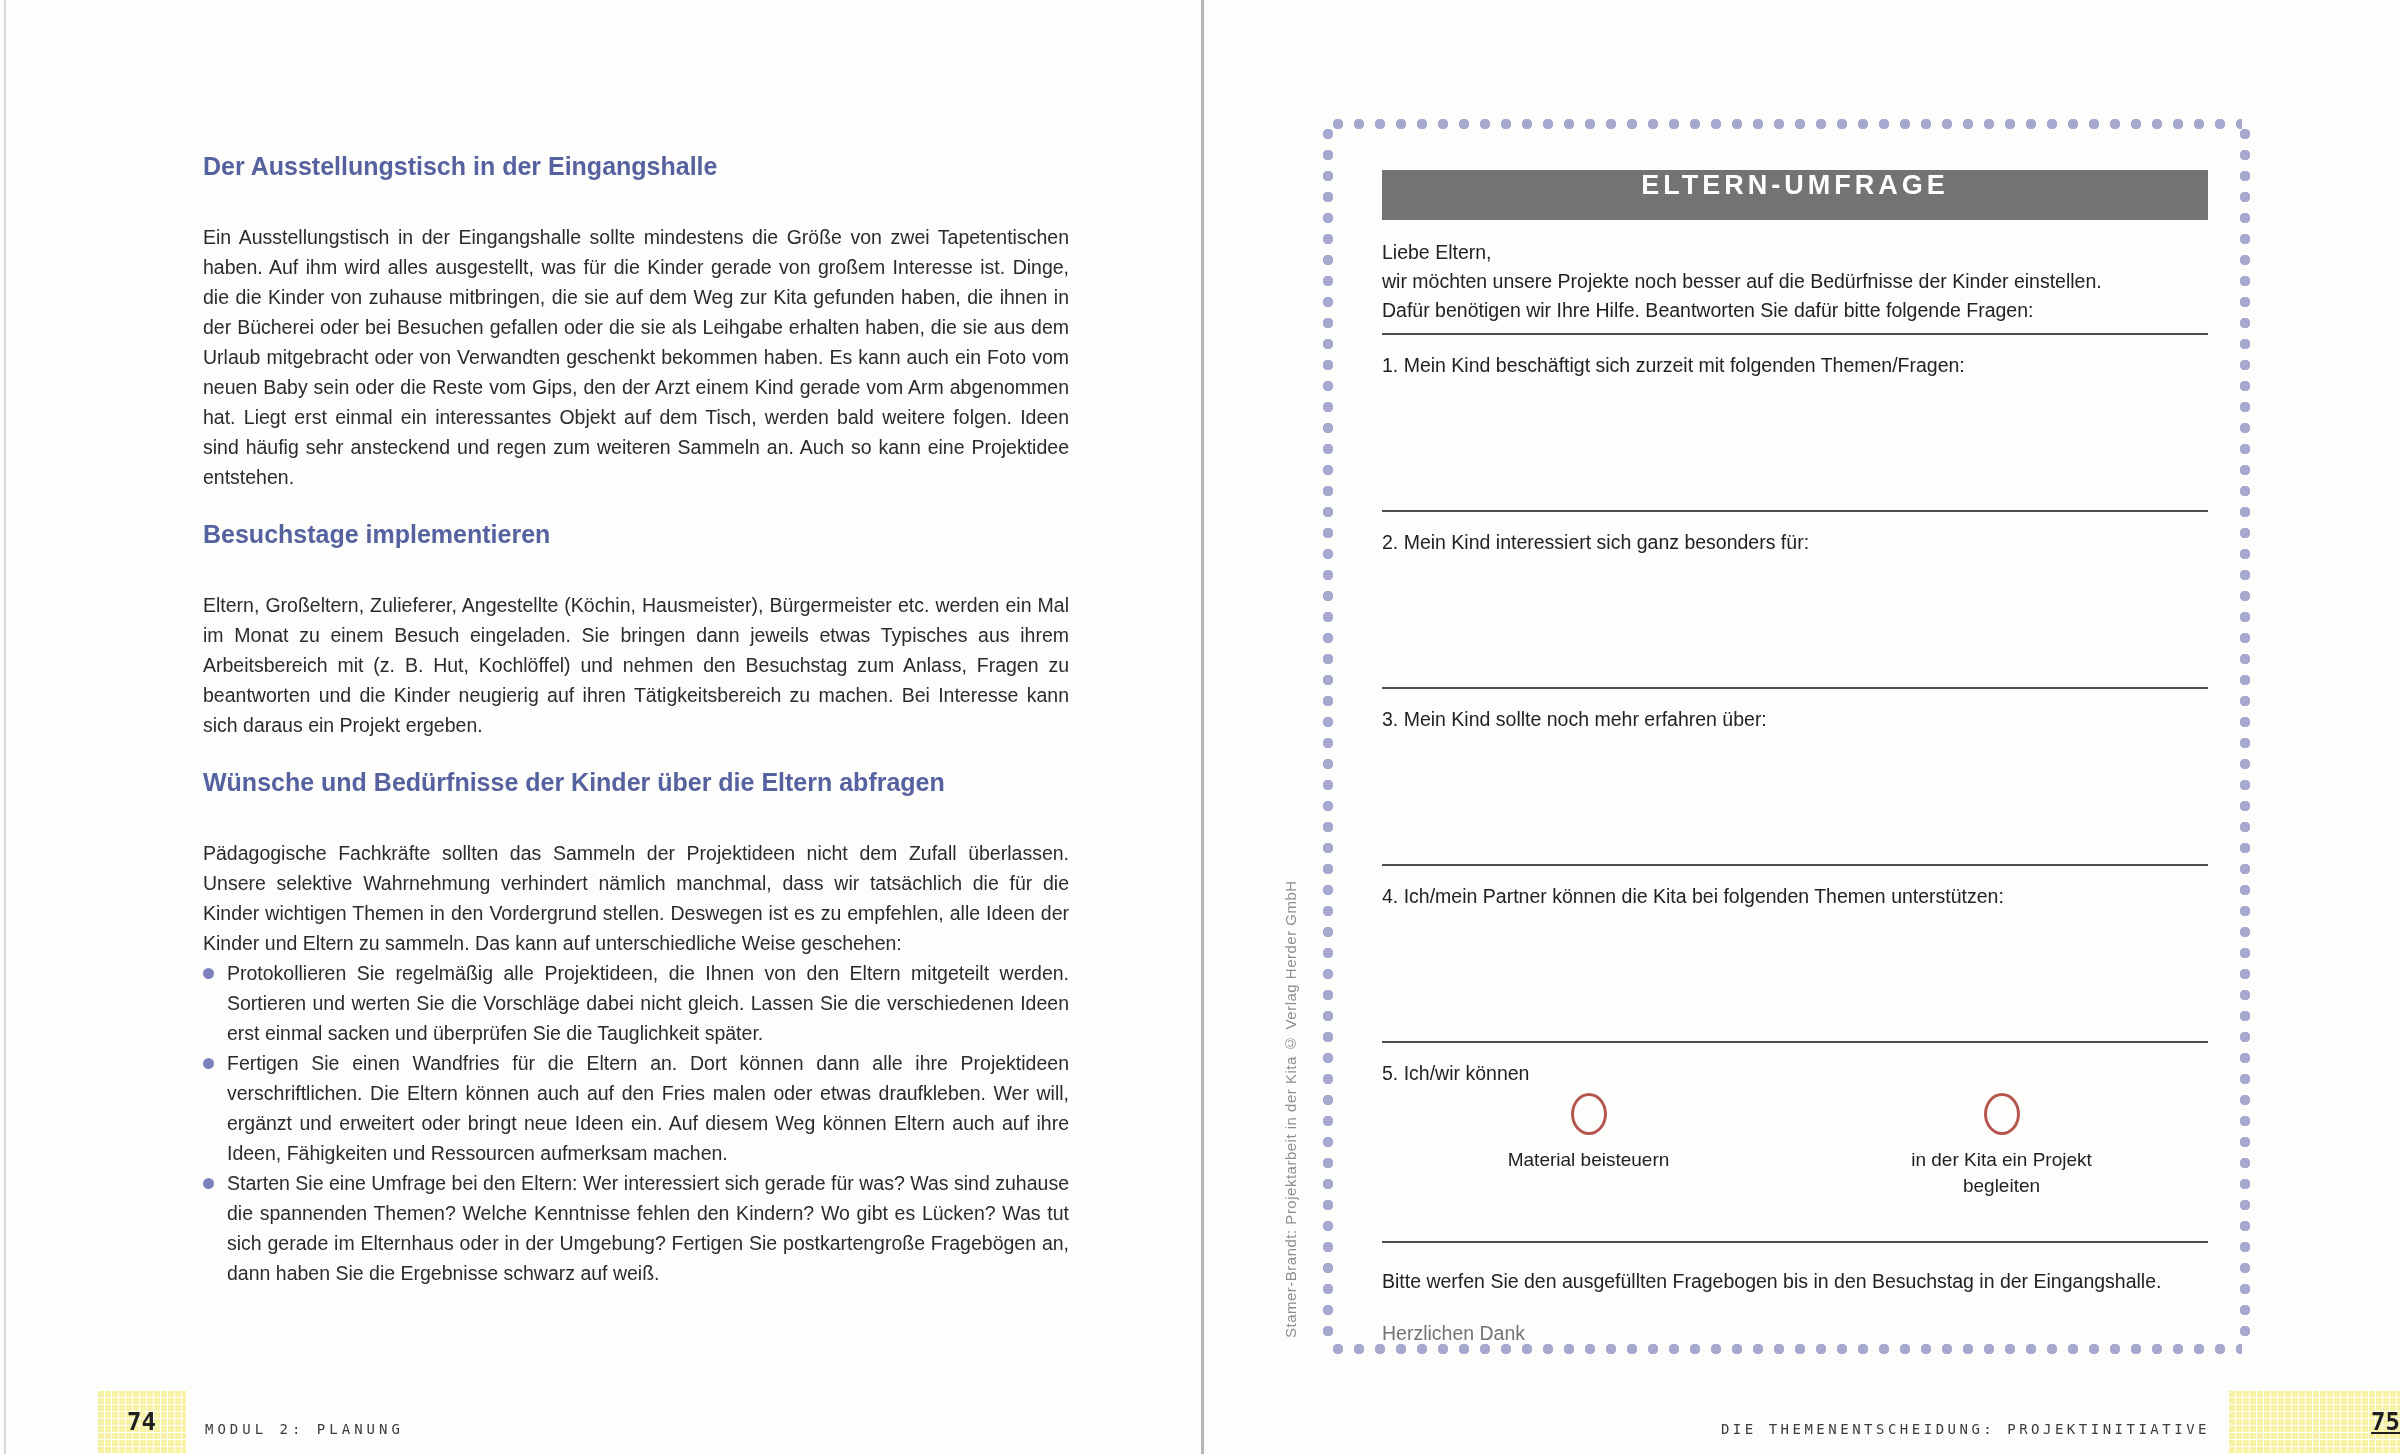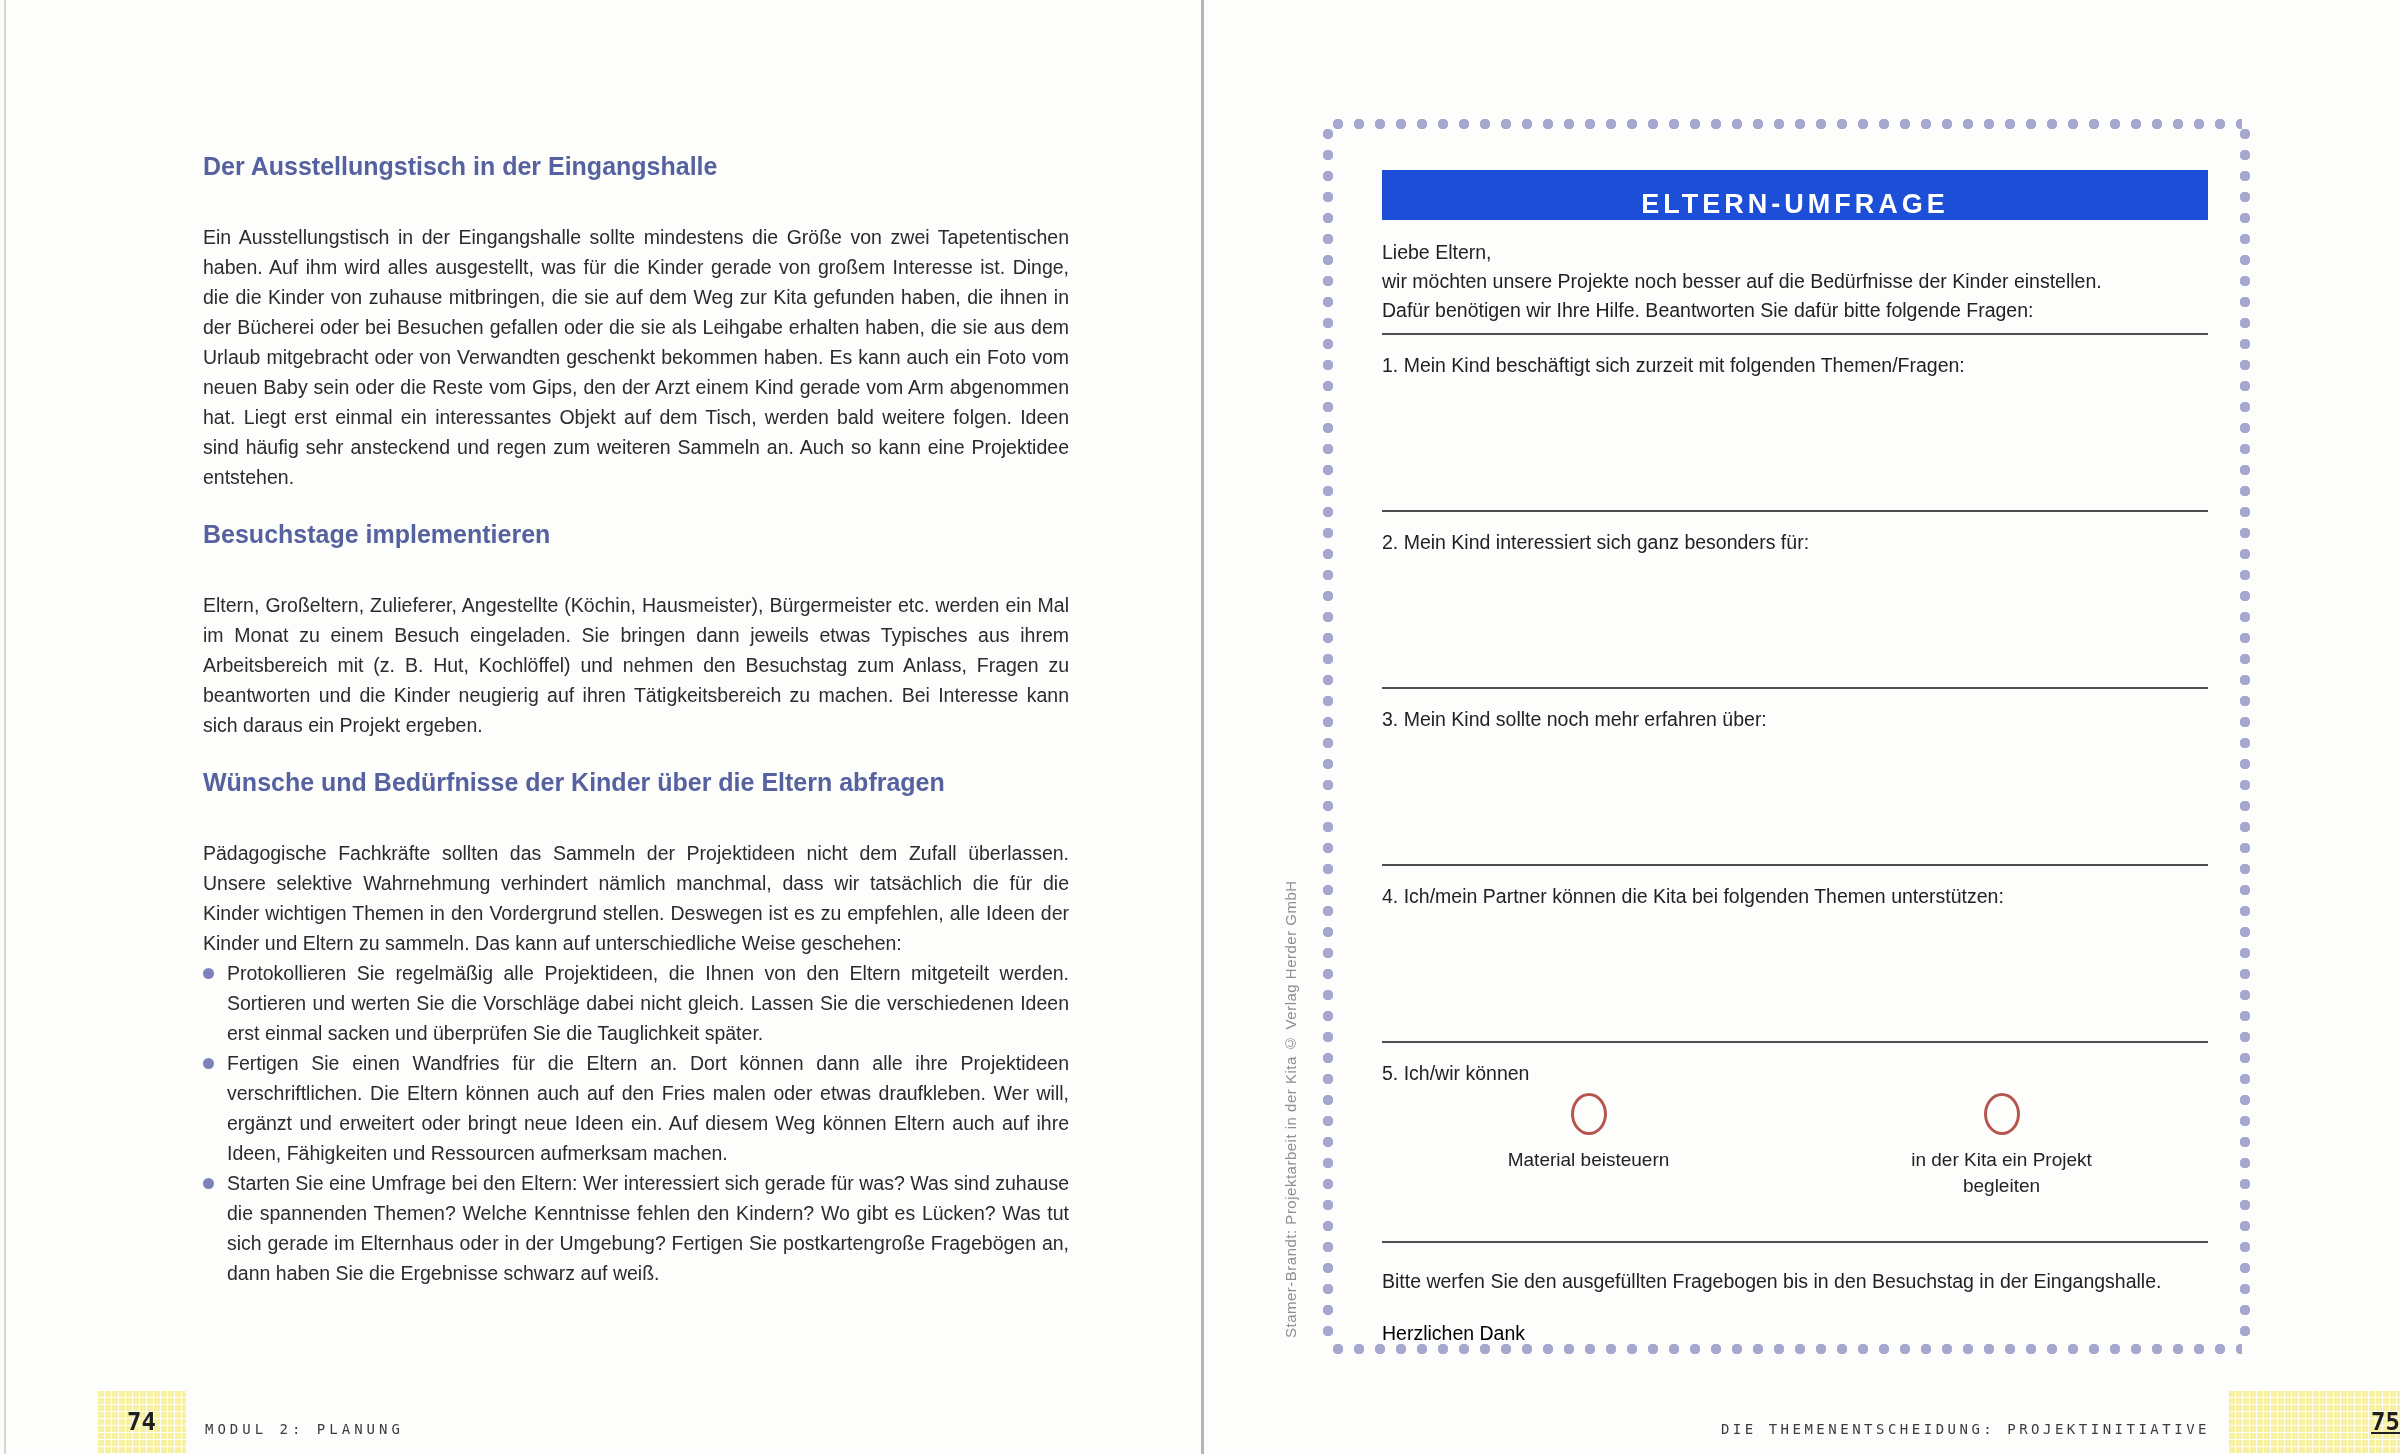--- a/index.html
+++ b/index.html
@@ -52,38 +52,38 @@
     background-size:21px 13px;background-repeat:repeat-x;}
   .dots-top{top:0;}
   .dots-bottom{bottom:0;}
   .dots-v{top:10px;bottom:10px;width:13px;
     background-image:radial-gradient(circle at 6px 6px,#a6a8d0 5px,rgba(166,168,208,0) 5.5px);
     background-size:13px 21px;background-repeat:repeat-y;}
   .dots-left{left:0;}
   .dots-right{right:0;}
 
   .form-content{position:absolute;left:60px;right:44px;top:52px;bottom:16px;}
-  .form-title-bar{height:50px;background:#1d4ed8;display:flex;align-items:flex-end;justify-content:center;margin-bottom:18px;}
+  .form-title-bar{height:50px;background:#737373;display:flex;align-items:flex-start;justify-content:center;margin-bottom:18px;}
   .form-title{color:#ffffff;font-size:27px;font-weight:bold;letter-spacing:4px;white-space:nowrap;}
   .form-intro p{margin:0;font-size:19.5px;line-height:29px;color:#222;}
   .form-intro{margin-bottom:8px;}
 
   .q-section{border-top:2px solid #4f4f4f;padding-top:16px;height:177px;box-sizing:border-box;display:flex;flex-direction:column;}
   .q-section.tall{height:200px;}
   .q-label{font-size:19.5px;line-height:28px;color:#222;}
   .answer-space{flex:1;}
 
   .options-row{display:flex;margin-top:6px;}
   .option{flex:1;display:flex;flex-direction:column;align-items:center;}
   .option-circle{width:36px;height:42px;border:3px solid #b5564e;border-radius:50%;box-sizing:border-box;background:transparent;}
   .option-label{margin-top:12px;font-size:19px;line-height:26px;text-align:center;max-width:250px;color:#222;}
 
   .closing-section{border-top:2px solid #4f4f4f;padding-top:24px;}
   .closing-note{margin:0;font-size:19.5px;line-height:29px;color:#222;}
-  .closing-thanks{margin:26px 0 0 0;font-size:19.5px;color:#000000;}
+  .closing-thanks{margin:26px 0 0 0;font-size:19.5px;color:#737373;}
   .signature-area{margin-top:36px;border-bottom:2px solid #555;padding-bottom:8px;}
   .signature-placeholder{font-size:20px;color:#a9a9a9;}
 </style>
 </head>
 <body>
 
 <div class="spread">
 
   <div class="scan-edge"></div>
   <div class="page-divider"></div>

